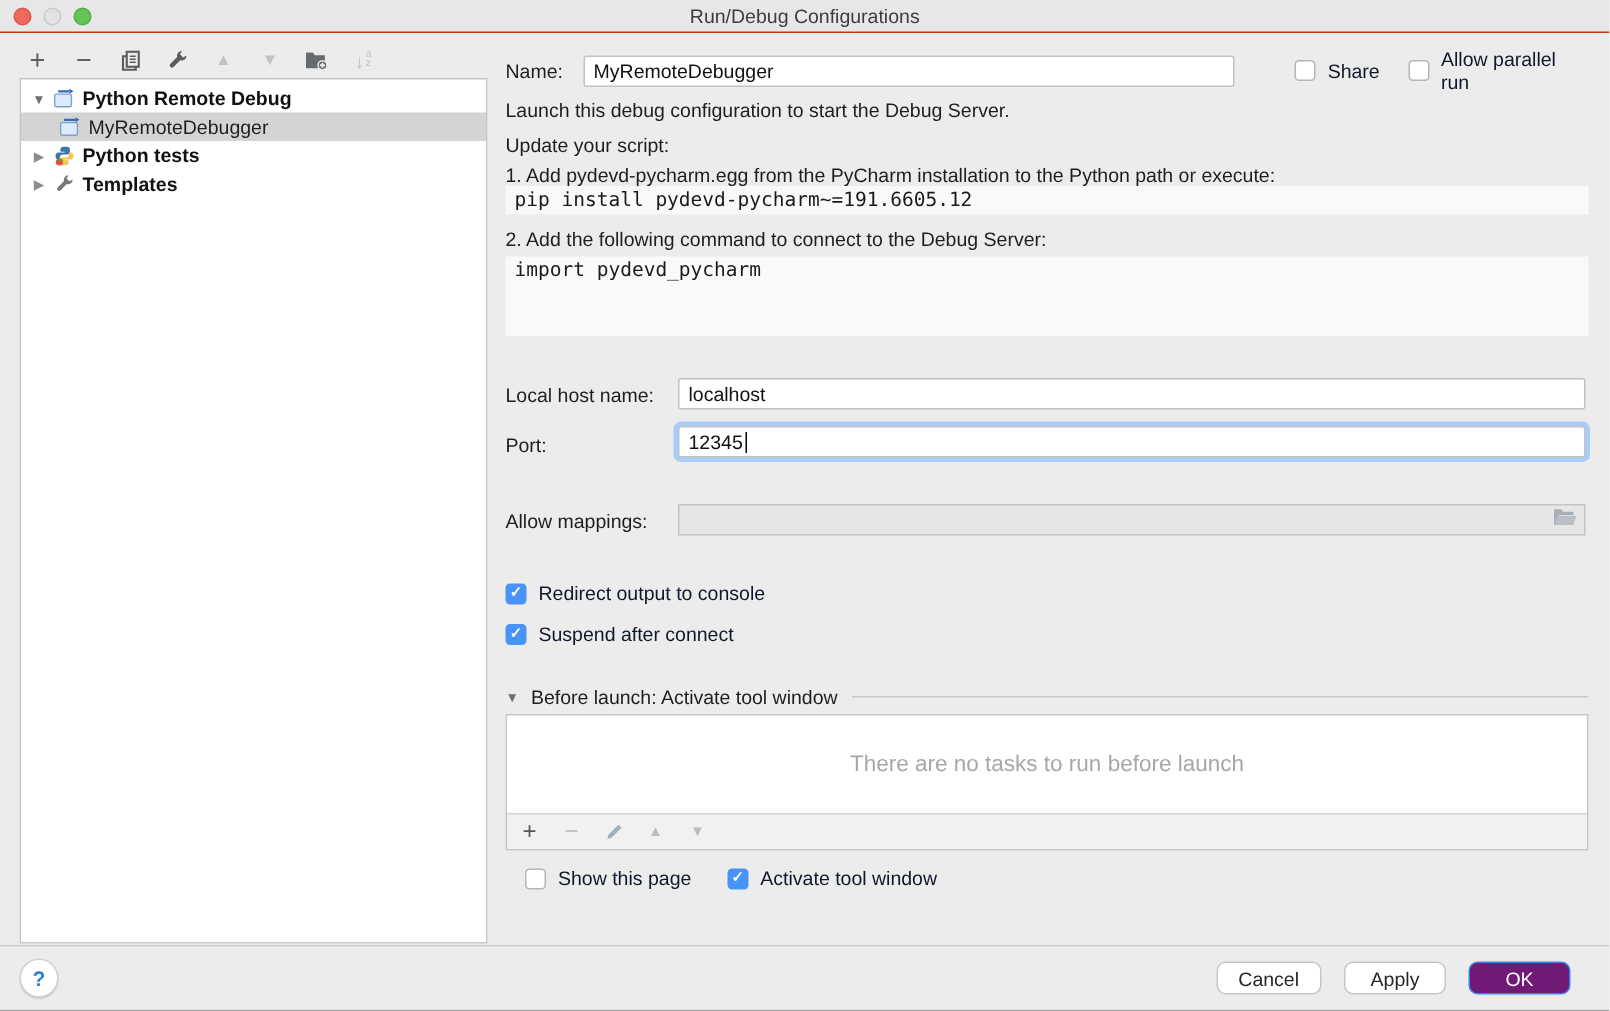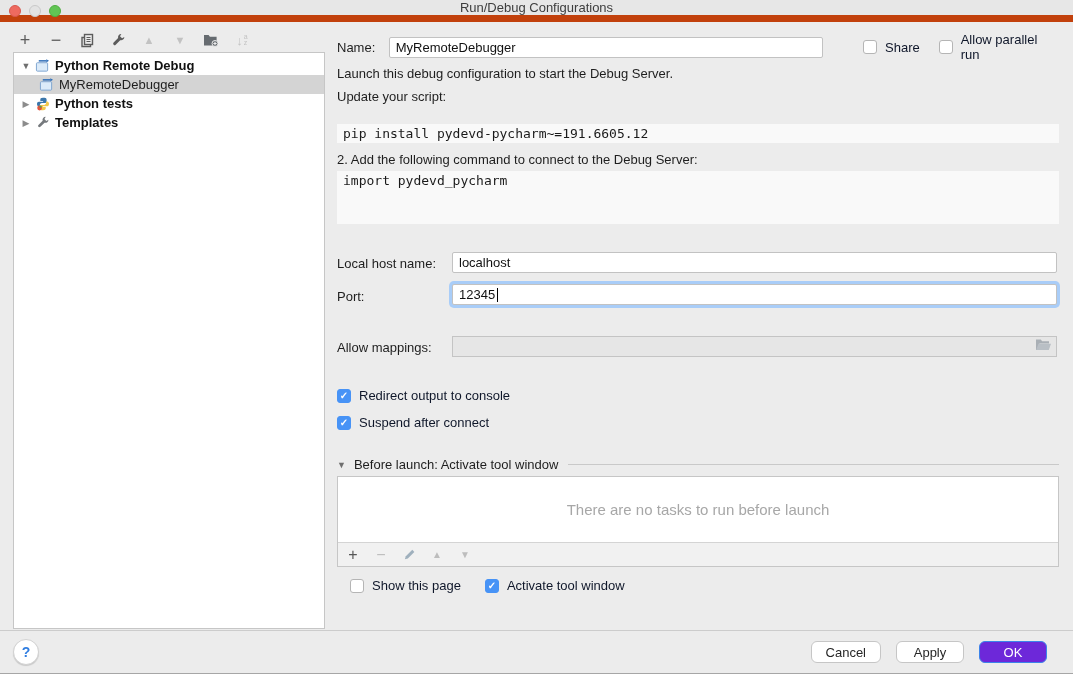--- a/index.html
+++ b/index.html
@@ -1,21 +1,21 @@
 <!DOCTYPE html>
 <html><head>
 <meta charset="utf-8">
 <style>
   * { box-sizing: border-box; margin: 0; padding: 0; }
   html,body { width:1073px; height:674px; overflow:hidden; }
   body { font-family:"Liberation Sans", sans-serif; font-size:13px; color:#1f1f1f; }
   .window { position:relative; width:1073px; height:674px; background:#ececec; border-bottom:1px solid #a6a6a6; }
 
   
-  .titlebar { position:absolute; top:0; left:0; right:0; height:22px; background:#e7e7e7; border-bottom:7px solid #c2410c; display:flex; align-items:center; }
+  .titlebar { position:absolute; top:0; left:0; right:0; height:22px; background:#e7e7e7; border-bottom:1px solid #c2410c; display:flex; align-items:center; }
   .traffic { position:absolute; left:9px; top:5px; display:flex; gap:8px; }
   .tl { width:12px; height:12px; border-radius:50%; }
   .tl-close { background:#ee6a5f; border:1px solid #d8574c; }
   .tl-min   { background:#e3e3e3; border:1px solid #c9c9c9; }
   .tl-zoom  { background:#62c554; border:1px solid #4fae41; }
   .title { flex:1; text-align:center; color:#3d3d3d; font-size:13px; }
 
   
   .side-toolbar { position:absolute; left:16px; top:30px; display:flex; align-items:center; gap:13px; height:20px; }
   .tbi { width:18px; height:18px; display:flex; align-items:center; justify-content:center; color:#5c5c5c; font-size:16px; }
@@ -62,21 +62,21 @@
   .tasks-empty { height:65px; display:flex; align-items:center; justify-content:center; color:#a7a7a7; font-size:15px; }
   .tasks-toolbar { height:24px; background:#f1f1f1; border-top:1px solid #d4d4d4; display:flex; align-items:center; gap:14px; padding-left:8px; }
   .tti { width:14px; display:flex; align-items:center; justify-content:center; font-size:14px; color:#565656; }
   .tti.dis { color:#bdbdbd; }
 
   
   .footer { position:absolute; left:0; right:0; top:630px; height:43px; border-top:1px solid #cccccc; background:#ececec; display:flex; align-items:center; }
   .help-btn { position:absolute; left:13px; top:8px; width:26px; height:26px; border-radius:50%; background:#fff; border:1px solid #d2d2d2; box-shadow:0 1px 1px rgba(0,0,0,.15); color:#2f7de1; font-size:14px; font-weight:bold; display:flex; align-items:center; justify-content:center; }
   .btns { position:absolute; right:26px; top:10px; display:flex; gap:15px; }
   .btn { height:22px; min-width:68px; padding:4px 14px; border-radius:6px; border:1px solid #c6c6c6; background:#ffffff; font-family:"Liberation Sans", sans-serif; font-size:13px; color:#262626; display:flex; align-items:center; justify-content:center; }
-  .btn.primary { background:#6d28d9; border-color:#3c84ea; color:#fff; }
+  .btn.primary { background:#701a75; border-color:#3c84ea; color:#fff; }
 
   .caret { display:inline-block; width:1px; height:14px; background:#000; vertical-align:middle; }
   .foldericon { margin-left:auto; }
 </style>
 </head>
 <body>
 
 <div class="window">
 
   <div class="titlebar">
@@ -179,20 +179,21 @@
       </span>
       <span style="width:19px;"></span>
       <span class="cbrow">
         <span class="cb"></span>
         <span class="lbl">Allow parallel run</span>
       </span>
     </div>
 
     <div class="abs plain" style="top:66px;">Launch this debug configuration to start the Debug Server.</div>
     <div class="abs plain" style="top:89px;">Update your script:</div>
+    <div class="abs plain" style="top:109px;">1. Add pydevd-pycharm.egg from the PyCharm installation to the Python path or execute:</div>
     <div class="abs codeblock" style="top:124px;">pip install pydevd-pycharm~=191.6605.12</div>
     <div class="abs plain" style="top:152px;">2. Add the following command to connect to the Debug Server:</div>
     <div class="abs codeblock" style="top:171px; height:53px;">
       <div>import pydevd_pycharm</div>
     </div>
 
     <div class="field-label" style="top:256px;">Local host name:</div>
     <input class="txt abs" style="top: 252px; left: 115px; width: 605px;" value="localhost">
 
     <div class="field-label" style="top:289px;">Port:</div>

